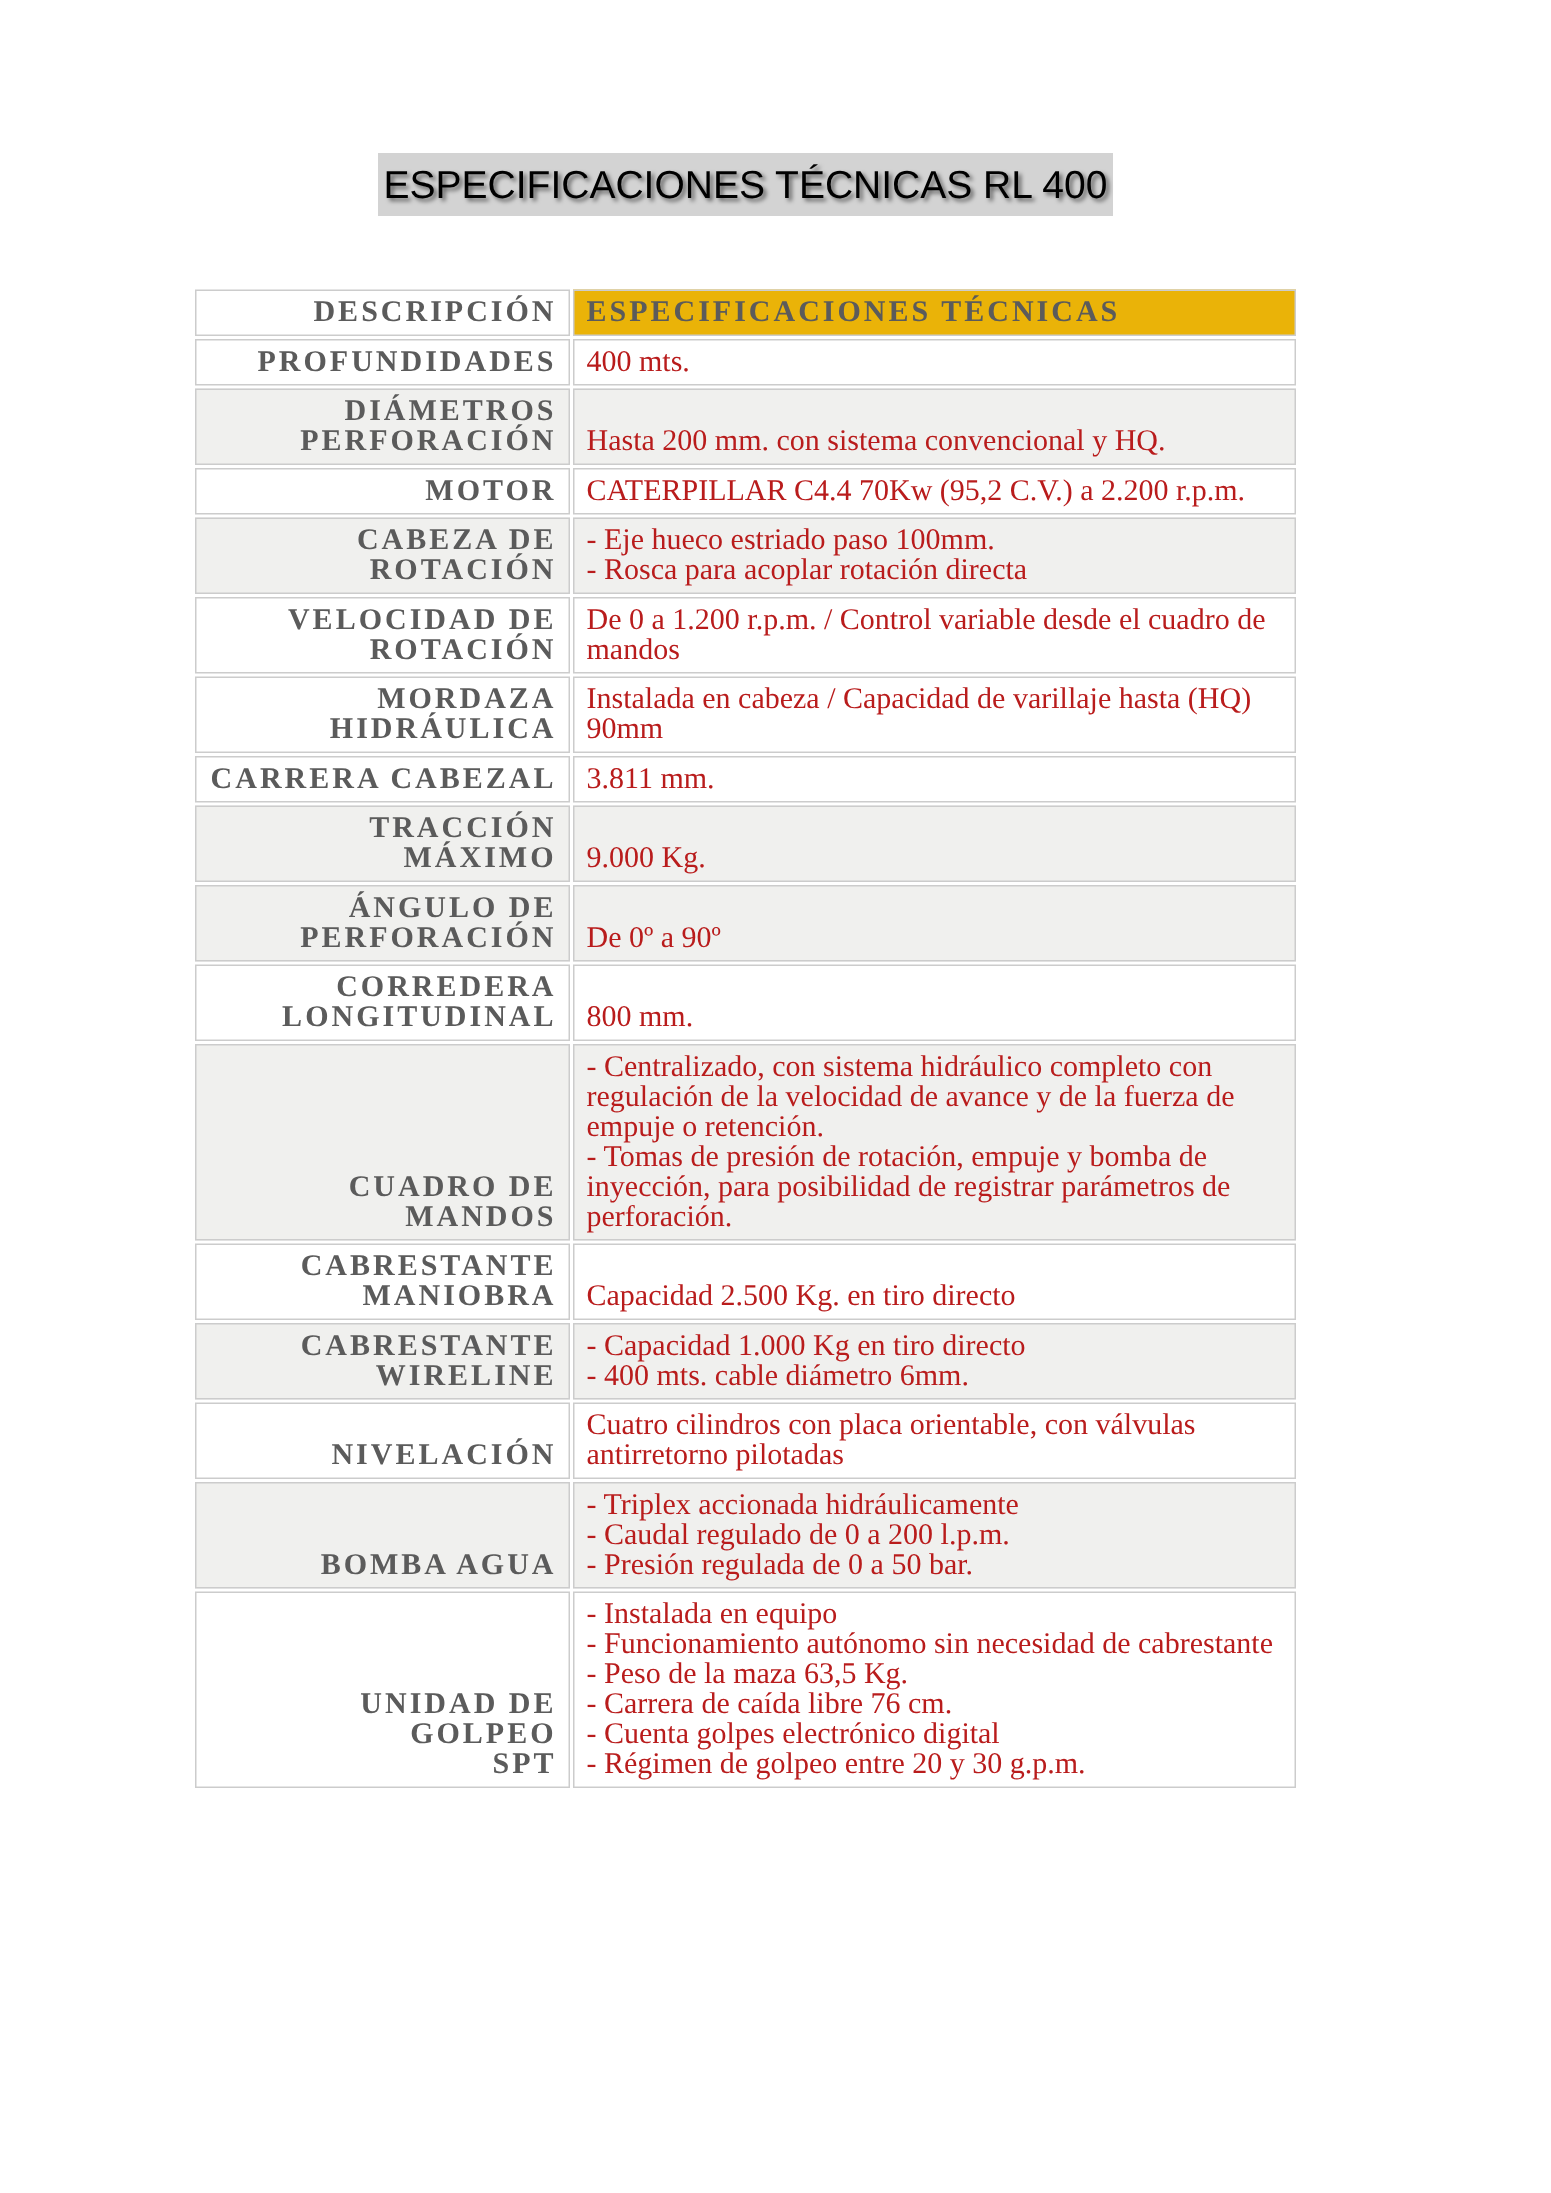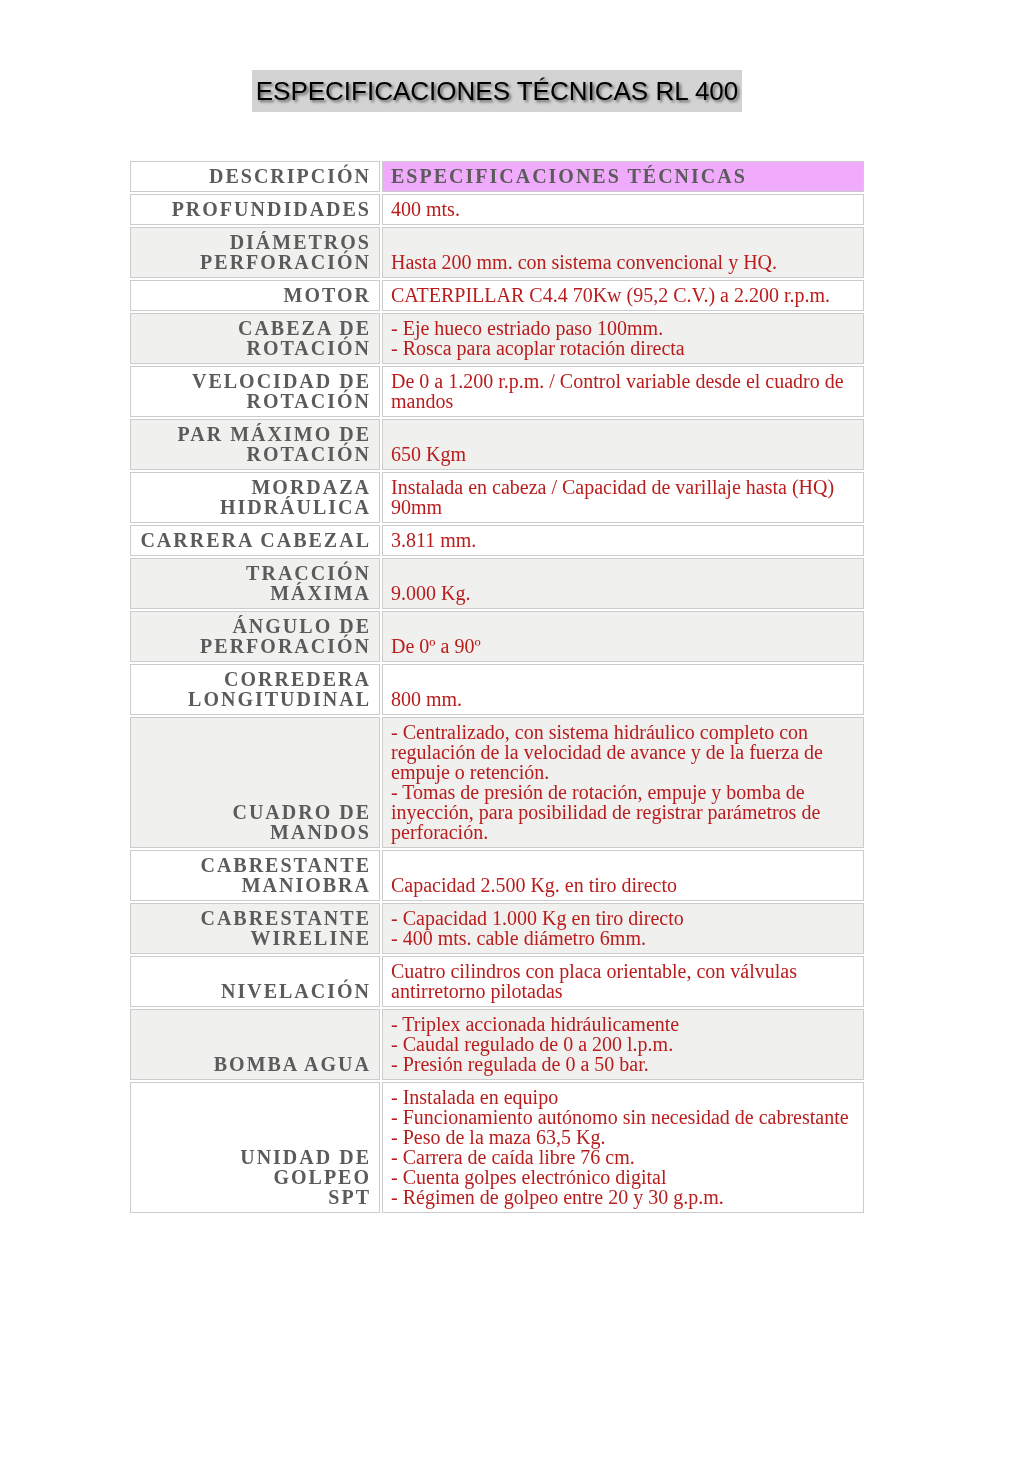--- a/index.html
+++ b/index.html
@@ -8,21 +8,21 @@
     background: #ffffff;
   }
   body {
     width: 1034px;
     min-height: 1462px;
     font-family: "Liberation Serif", serif;
   }
   .page {
     width: 994px;
     min-height: 1462px;
-    padding-top: 70px;
+    padding-top: 102px;
     box-sizing: border-box;
   }
   .title-wrap {
     text-align: center;
     margin: 0 0 47px 0;
   }
   .page-title {
     display: inline-block;
     background: #d3d3d3;
     color: #000000;
@@ -58,21 +58,21 @@
   }
   td.value-cell {
     text-align: left;
     color: #b91c1c;
   }
   td.header-label {
     border: none;
     background: transparent;
   }
   td.header-value {
-    background: #f0abfc;
+    background: #eab308;
     font-weight: bold;
     letter-spacing: 2px;
     color: #5b5b5b;
   }
   tr.alt td {
     background: #f0f0ee;
   }
 </style>
 </head>
 <body>
@@ -109,36 +109,31 @@
         <tr class="alt">
       <td class="label-cell">CABEZA DE ROTACIÓN</td>
       <td class="value-cell">- Eje hueco estriado paso 100mm.
 - Rosca para acoplar rotación directa</td>
     </tr>
         <tr>
       <td class="label-cell">VELOCIDAD DE
 ROTACIÓN</td>
       <td class="value-cell">De 0 a 1.200 r.p.m. / Control variable desde el cuadro de mandos</td>
     </tr>
-        <tr class="alt">
-      <td class="label-cell">PAR MÁXIMO DE
-ROTACIÓN</td>
-      <td class="value-cell">650 Kgm</td>
-    </tr>
         <tr>
       <td class="label-cell">MORDAZA
 HIDRÁULICA</td>
       <td class="value-cell">Instalada en cabeza / Capacidad de varillaje hasta (HQ) 90mm</td>
     </tr>
         <tr>
       <td class="label-cell">CARRERA CABEZAL</td>
       <td class="value-cell">3.811 mm.</td>
     </tr>
         <tr class="alt">
-      <td class="label-cell">TRACCIÓN MÁXIMA</td>
+      <td class="label-cell">TRACCIÓN MÁXIMO</td>
       <td class="value-cell">9.000 Kg.</td>
     </tr>
         <tr class="alt">
       <td class="label-cell">ÁNGULO DE
 PERFORACIÓN</td>
       <td class="value-cell">De 0º a 90º</td>
     </tr>
         <tr>
       <td class="label-cell">CORREDERA
 LONGITUDINAL</td>

